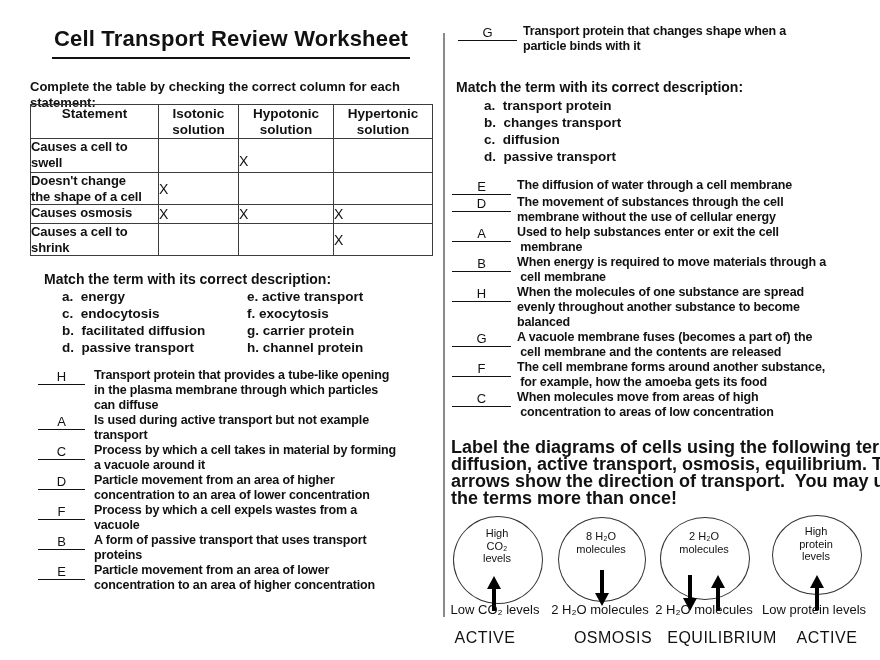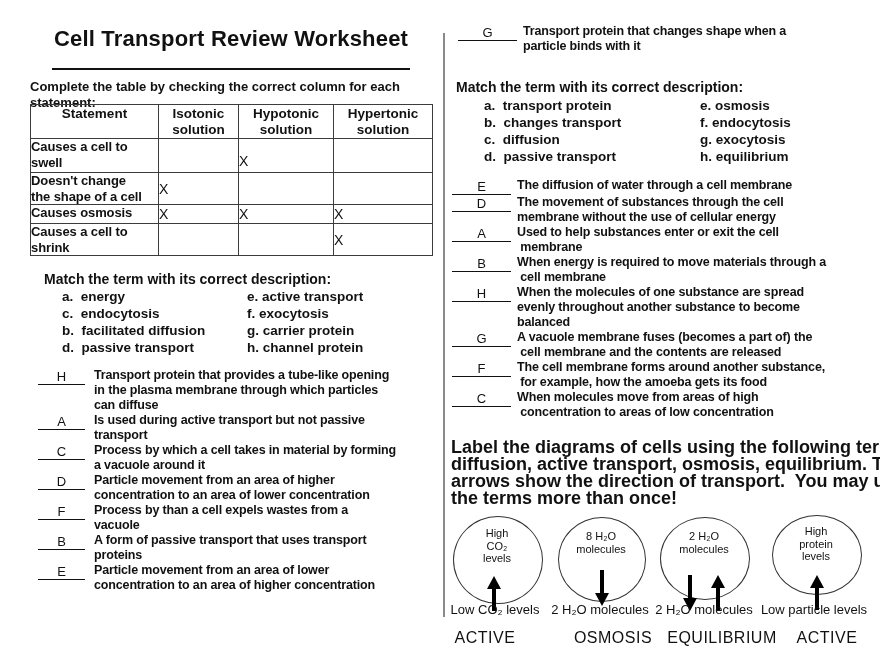--- a/index.html
+++ b/index.html
@@ -2,21 +2,21 @@
 <html><head>
 <meta charset="utf-8">
 <style>
   html,body{margin:0;padding:0;background:#fff;}
   .page{position:relative;width:880px;height:660px;background:#ffffff;overflow:hidden;
         font-family:"Liberation Sans","DejaVu Sans",sans-serif;color:#111;}
   .abs{position:absolute;}
   .pre{white-space:pre;margin-top:8px;}
 
   .title{left:30px;top:26px;width:402px;text-align:center;font-size:22px;font-weight:bold;letter-spacing:.2px;}
-  .title span{border-bottom:2.5px solid #111;padding:0 2px 17px 2px;text-align:center;}
+  .title span{border-bottom:2.5px solid #111;padding:0 2px 6px 2px;text-align:center;}
 
   .intro{left:30px;top:71px;font-size:13px;font-weight:bold;line-height:16px;}
 
   table.ct{position:absolute;left:30px;top:104px;border-collapse:collapse;table-layout:fixed;width:402px;}
   table.ct th,table.ct td{border:1.6px solid #3c3c3c;padding:0;}
   table.ct th{font-size:13.5px;font-weight:bold;text-align:center;vertical-align:top;line-height:16px;padding-top:1px;}
   td.stmt{font-size:13px;font-weight:bold;text-align:left;vertical-align:top;line-height:15.5px;
           padding:1px 2px 0 3px;letter-spacing:-.1px;}
   td.xc{font-size:14px;font-weight:normal;vertical-align:middle;text-align:left;}
   td.xc.vb{vertical-align:bottom;padding-bottom:3px;}
@@ -125,36 +125,36 @@
 
   <div class="abs ans-l" style="left:30px;top:368px;width:402px">
     <div class="ans-item">
       <div class="blank"><span>H</span></div>
       <div class="desc">Transport protein that provides a tube-like opening
 in the plasma membrane through which particles
 can diffuse</div>
     </div>
     <div class="ans-item">
       <div class="blank"><span>A</span></div>
-      <div class="desc">Is used during active transport but not passive
+      <div class="desc">Is used during active transport but not example
 transport</div>
     </div>
     <div class="ans-item">
       <div class="blank"><span>C</span></div>
       <div class="desc">Process by which a cell takes in material by forming
 a vacuole around it</div>
     </div>
     <div class="ans-item">
       <div class="blank"><span>D</span></div>
       <div class="desc">Particle movement from an area of higher
 concentration to an area of lower concentration</div>
     </div>
     <div class="ans-item">
       <div class="blank"><span>F</span></div>
-      <div class="desc">Process by than a cell expels wastes from a
+      <div class="desc">Process by which a cell expels wastes from a
 vacuole</div>
     </div>
     <div class="ans-item">
       <div class="blank"><span>B</span></div>
       <div class="desc">A form of passive transport that uses transport
 proteins</div>
     </div>
     <div class="ans-item">
       <div class="blank"><span>E</span></div>
       <div class="desc">Particle movement from an area of lower
@@ -172,26 +172,20 @@
     </div>
   </div>
 
   <div class="abs mh" style="left:456px;top:79px">Match the term with its correct description:</div>
   <div class="abs" style="left:484px;top:97px">
     <div class="term">a.  transport protein</div>
     <div class="term">b.  changes transport</div>
     <div class="term">c.  diffusion</div>
     <div class="term">d.  passive transport</div>
   </div>
-  <div class="abs" style="left:700px;top:97px">
-    <div class="term">e. osmosis</div>
-    <div class="term">f. endocytosis</div>
-    <div class="term">g. exocytosis</div>
-    <div class="term">h. equilibrium</div>
-  </div>
 
   <div class="abs ans-r" style="left:446px;top:178px;width:430px">
     <div class="ans-item">
       <div class="blank"><span>E</span></div>
       <div class="desc">The diffusion of water through a cell membrane</div>
     </div>
     <div class="ans-item">
       <div class="blank"><span>D</span></div>
       <div class="desc">The movement of substances through the cell
 membrane without the use of cellular energy</div>
@@ -279,19 +273,19 @@
 
     <div>
       <div class="cell-circle" style="left:332px;top:10px;width:88px;height:78px"></div>
       <div class="cell-text" style="left:332px;top:20px;width:88px">High
 protein
 levels</div>
       <div class="arrow up" style="left:370px;top:70px">
           <div class="head"></div>
           <div class="shaft"></div>
         </div>
-      <div class="caption" style="left:319px;top:97px;width:110px">Low particle levels</div>
+      <div class="caption" style="left:319px;top:97px;width:110px">Low protein levels</div>
       <div class="dlabel" style="left:342px;top:124px;width:90px">ACTIVE</div>
     </div>
 
   </div>
 
 </div>
 
 </body></html>

